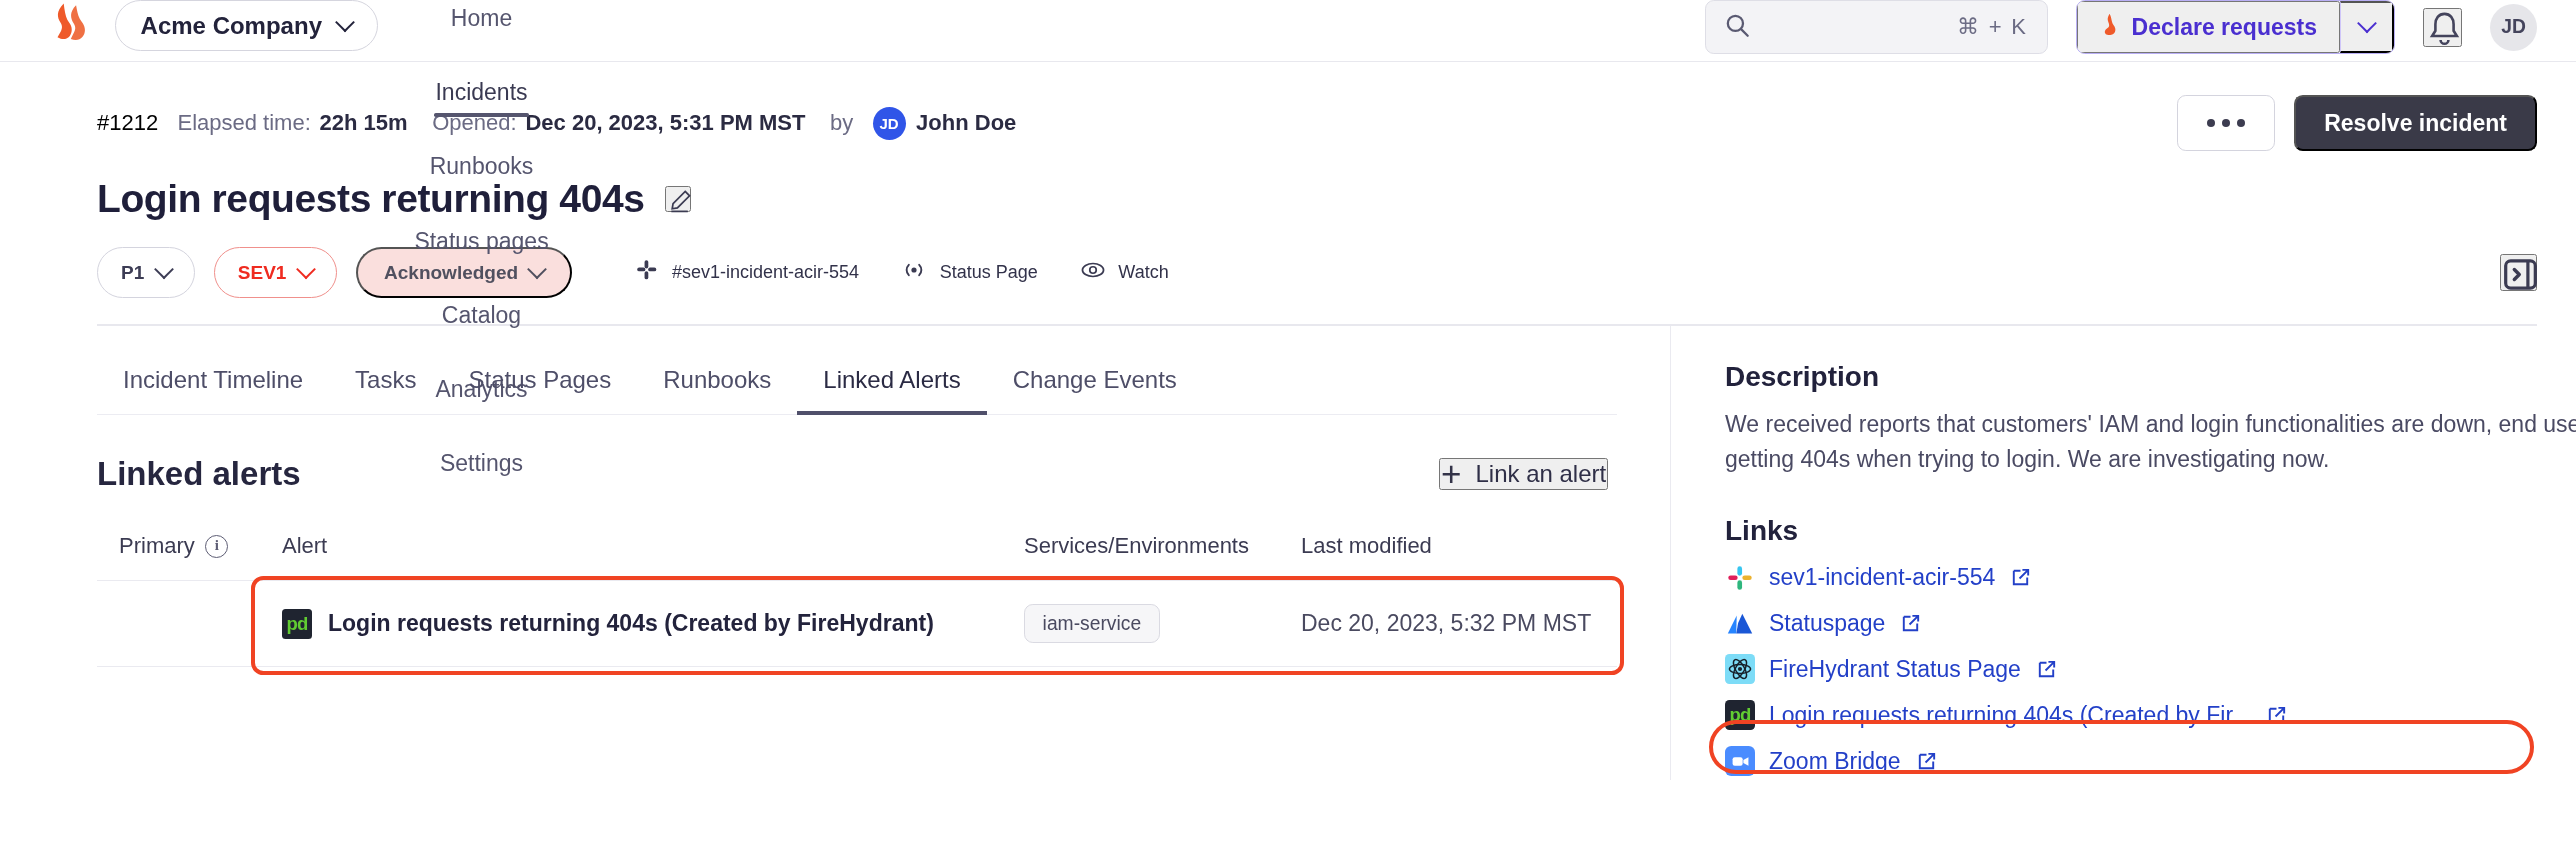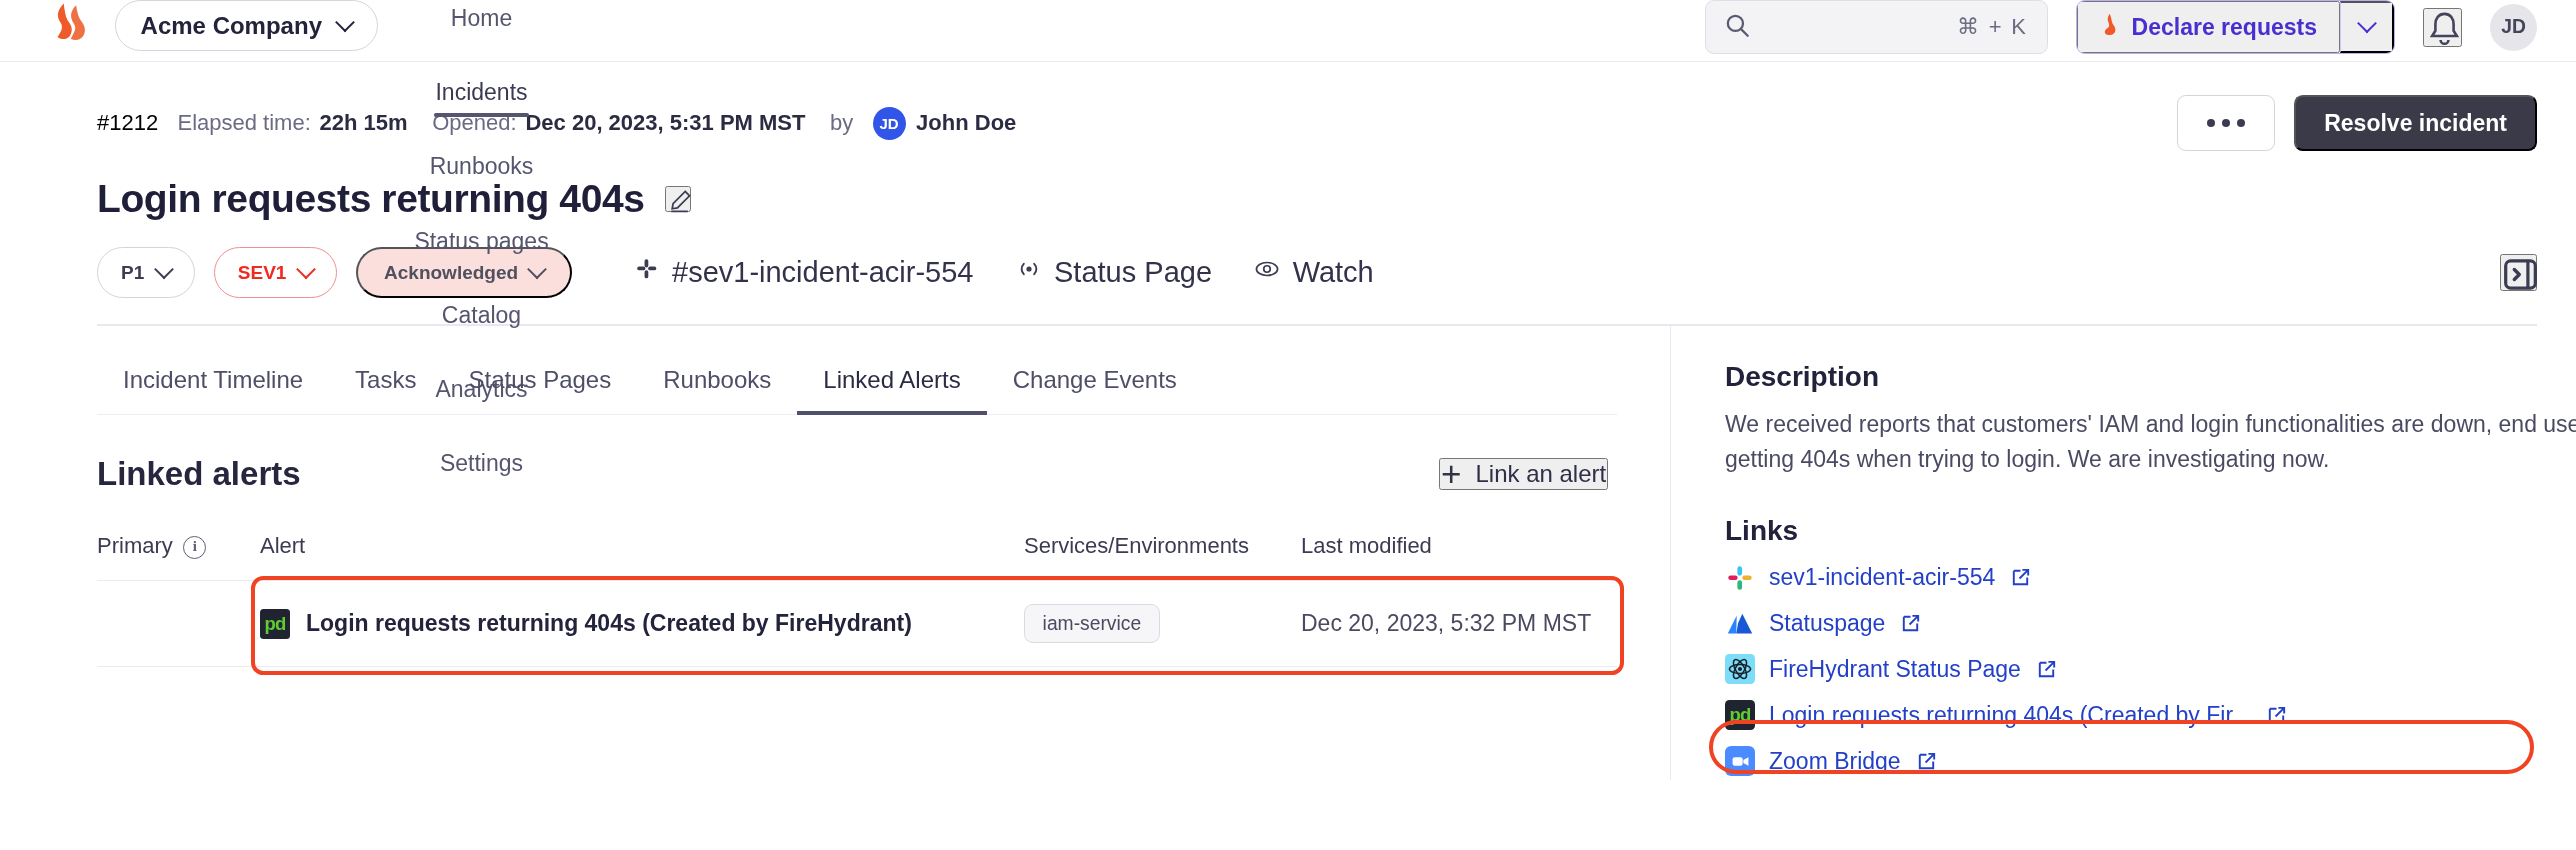--- a/index.html
+++ b/index.html
@@ -113,21 +113,21 @@
   .pill {
     display: flex; align-items: center; gap: 12.3px;
     height: 51px; padding: 0 23px; border-radius: 30px;
     font-size: 19px; font-weight: 700; white-space: nowrap;
   }
   .pill-p1 { border: 1.8px solid #d4d4de; color: #3d3d55; background: #fff; }
   .pill-sev { border: 1.8px solid #f0908c; color: #ef2b20; background: #fff; }
   .pill-ack { background: #fadfdd; color: #50505f; padding: 0 26px; }
   .inline-link {
     display: flex; align-items: center; gap: 12.3px;
-    font-size: 29px; color: #32324a; margin-left: 23px; white-space: nowrap;
+    font-size: 18px; color: #32324a; margin-left: 23px; white-space: nowrap;
   }
   .inline-link.first { margin-left: 42px; }
   .collapse-btn { margin-left: auto; width: 37px; height: 37px; }
 
   .hdr-divider { height: 1.8px; background: #e8e8ee; margin: 26px 39px 0 97px; }
 
   
   .body-wrap { display: flex; padding-left: 97px; }
   .main-col { width: 1573px; flex: 0 0 auto; padding-right: 53px; }
 
@@ -152,21 +152,21 @@
     font-size: 24px; color: #2f2f47; white-space: nowrap;
   }
   .plus { font-size: 35px; line-height: 0.7; font-weight: 300; color: #333348; }
 
   .tbl { margin-top: 40px; }
   .tbl-head {
     display: flex; align-items: center;
     font-size: 22px; color: #3b3b52;
     padding-bottom: 21px; border-bottom: 1.8px solid #eaeaf0;
   }
-  .c-primary { width: 163px; display: flex; align-items: flex-end; gap: 10.5px; flex: 0 0 auto; }
+  .c-primary { width: 163px; display: flex; align-items: center; gap: 10.5px; flex: 0 0 auto; margin-left: 22px; }
   .c-alert { flex: 1 1 auto; }
   .c-svc { width: 277px; flex: 0 0 auto; }
   .c-mod { width: 316px; flex: 0 0 auto; }
   .info-i {
     width: 23px; height: 23px; border-radius: 50%;
     border: 1.8px solid #5d5d74; color: #5d5d74;
     font-size: 15px; font-weight: 700; line-height: 19.3px; text-align: center;
     font-family: "Liberation Serif", serif;
   }
 

